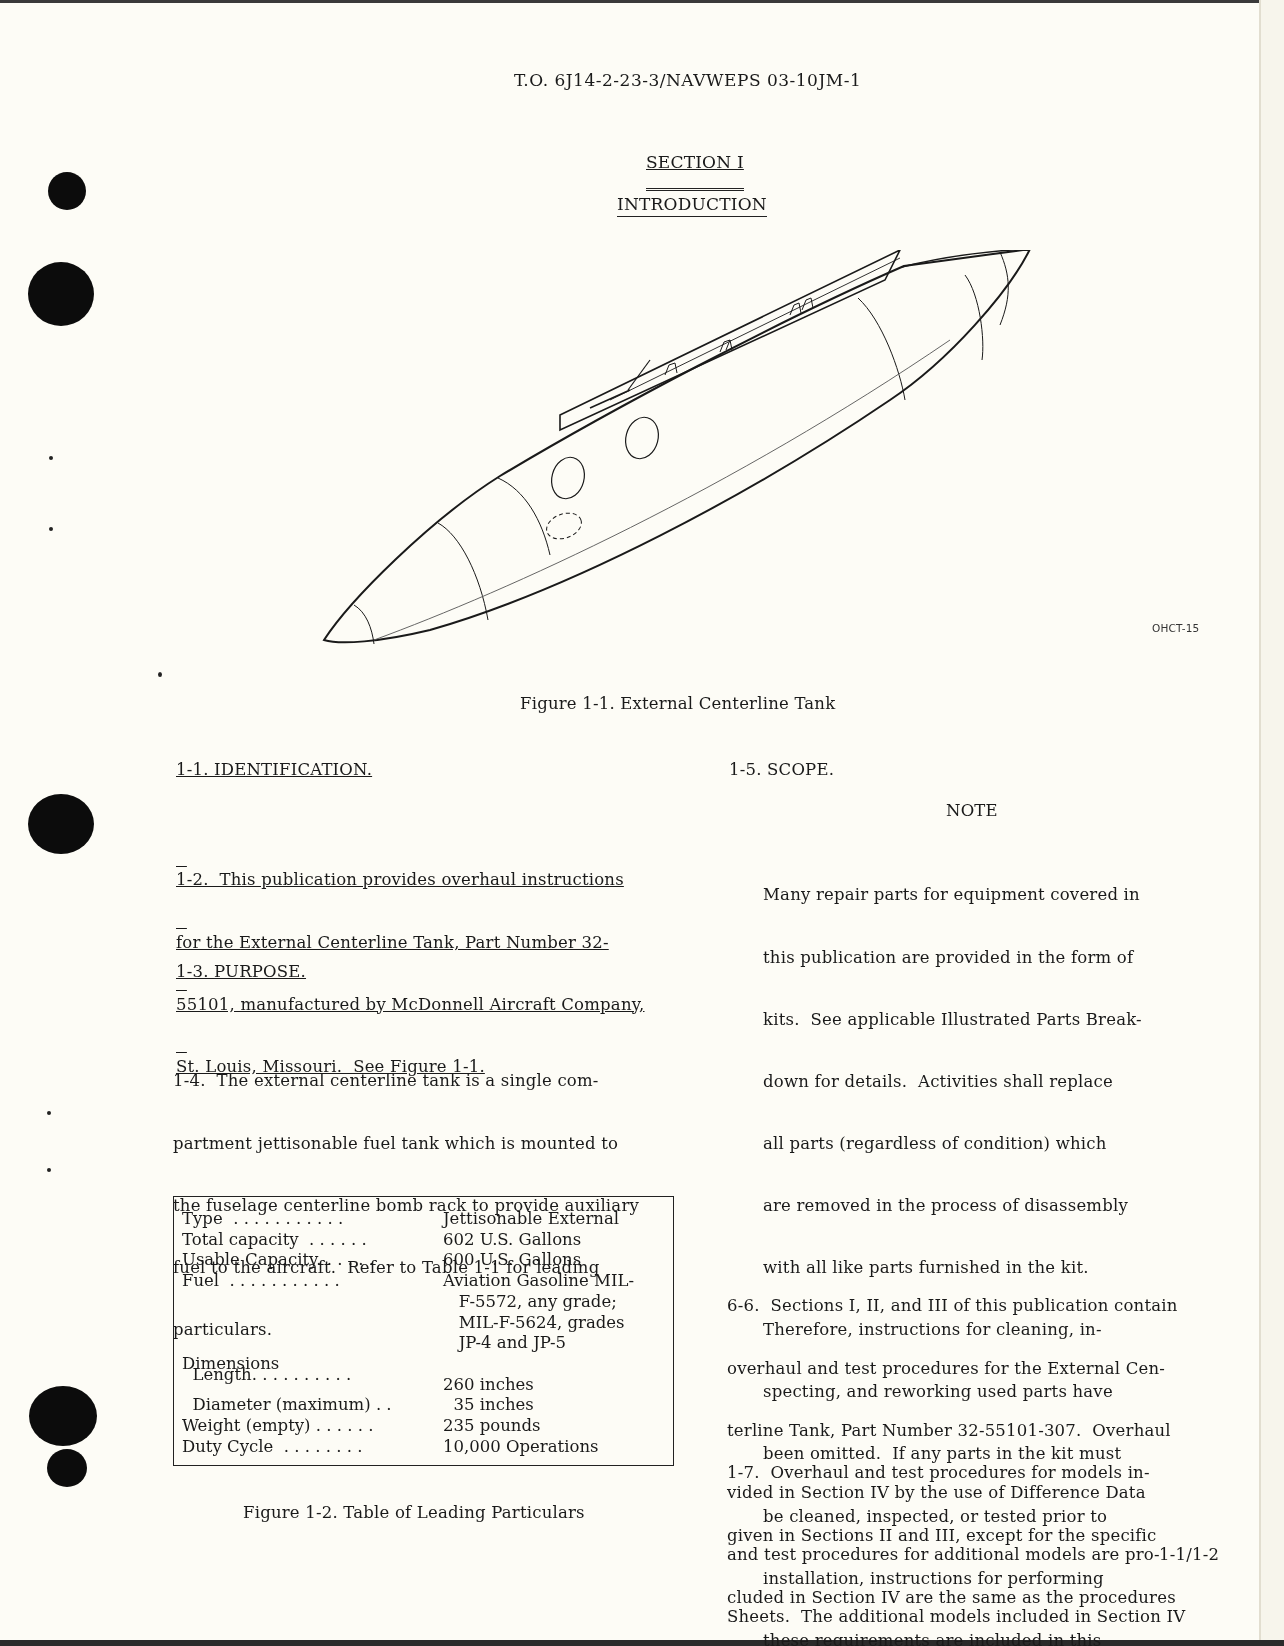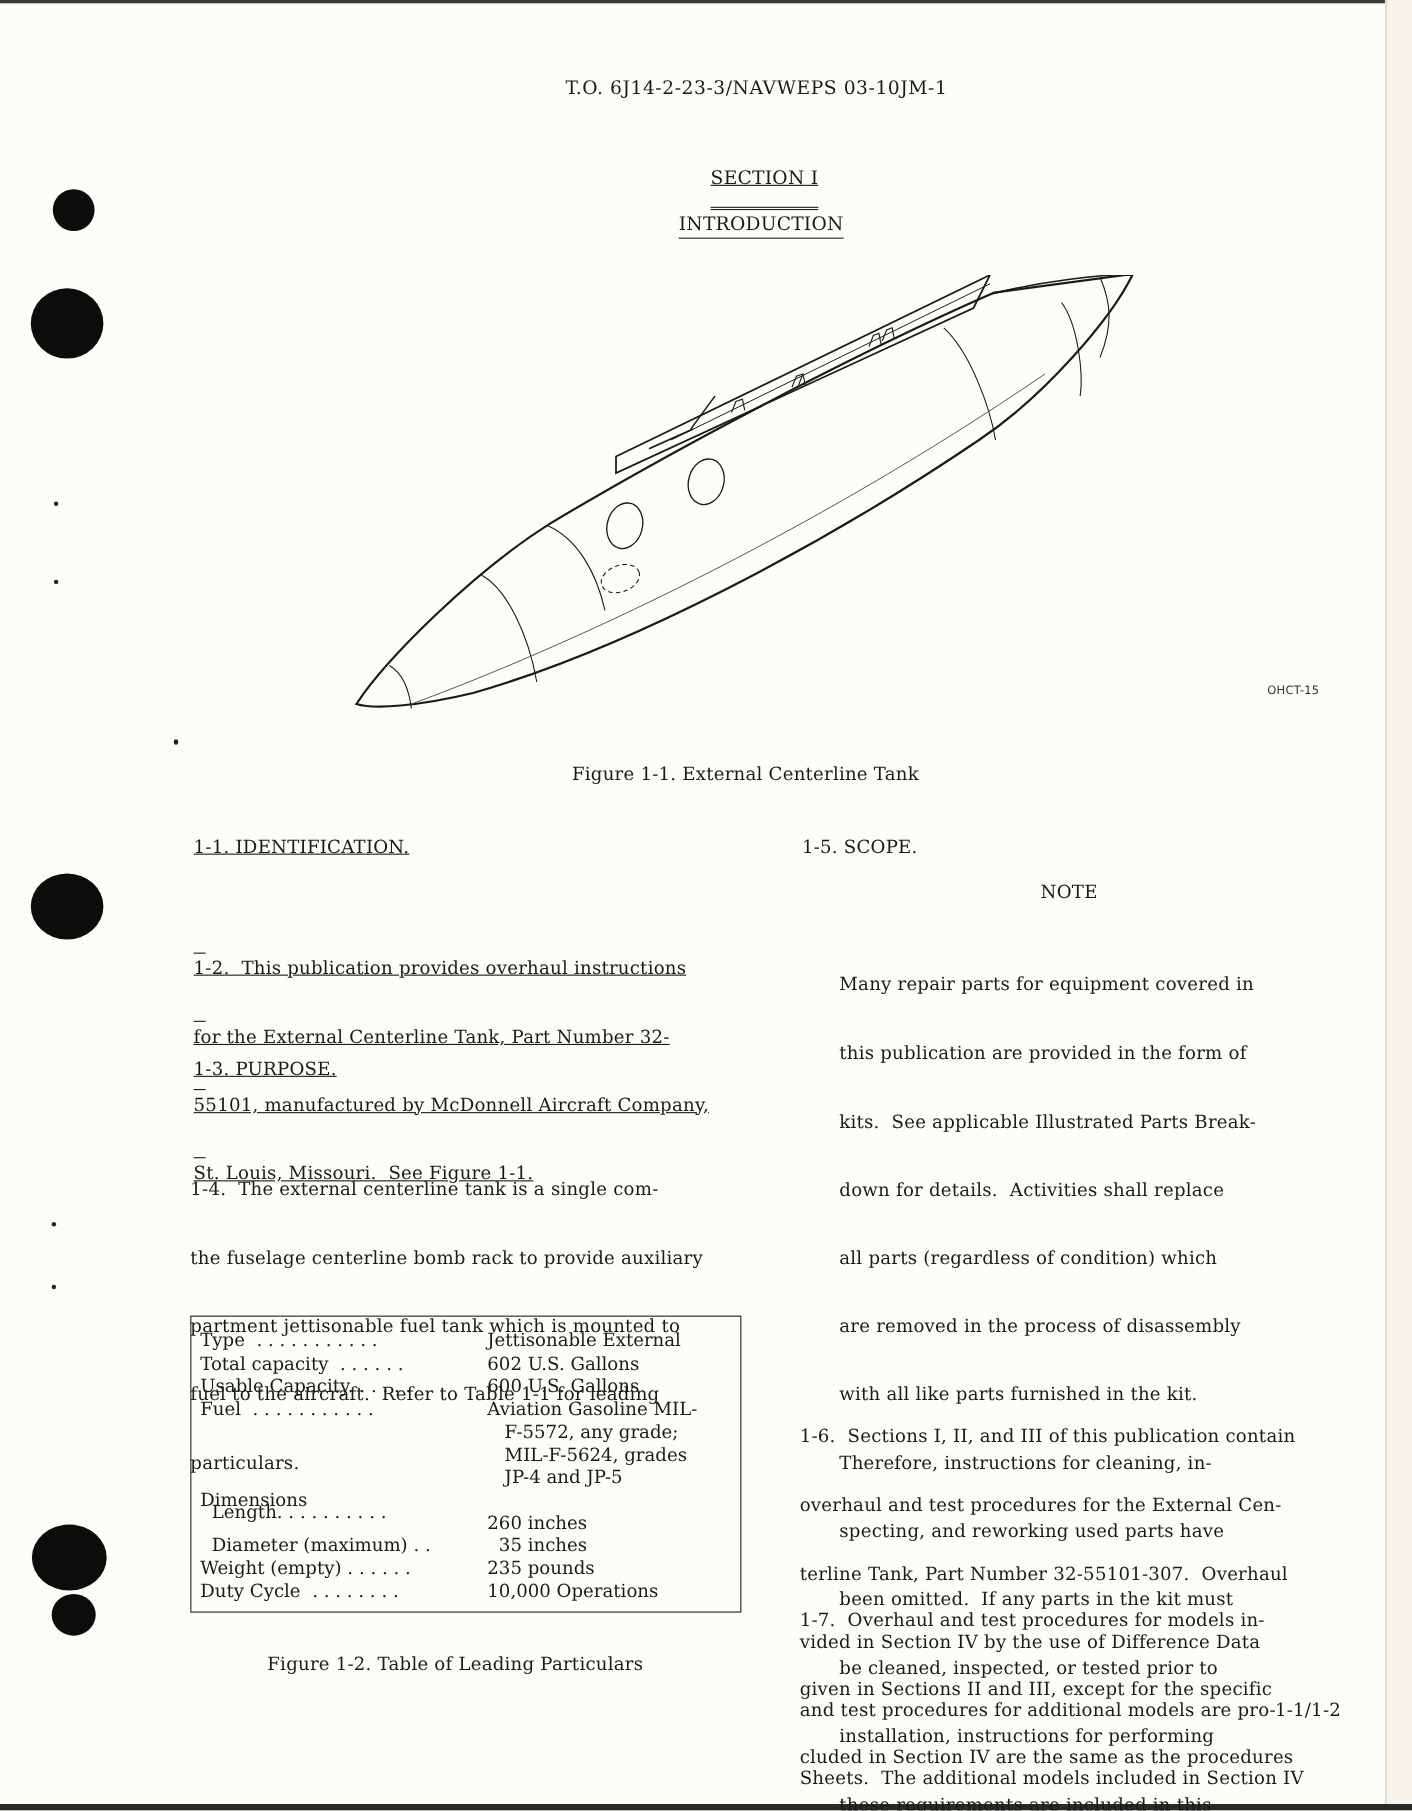--- a/index.html
+++ b/index.html
@@ -104,22 +104,22 @@
   <div>1-2.  This publication provides overhaul instructions</div>
   <div>for the External Centerline Tank, Part Number 32-</div>
   <div>55101, manufactured by McDonnell Aircraft Company,</div>
   <div>St. Louis, Missouri.  See Figure 1-1.</div>
 </div>
 
 <div class="t col-left" style="top:962px;">1-3.    PURPOSE.</div>
 
 <div class="para" style="left:173px;top:1030px;">
   <div>1-4.  The external centerline tank is a single com-</div>
+  <div>partment jettisonable fuel tank which is mounted to</div>
   <div>the fuselage centerline bomb rack to provide auxiliary</div>
-  <div>partment jettisonable fuel tank which is mounted to</div>
   <div>fuel to the aircraft.  Refer to Table 1-1 for leading</div>
   <div>particulars.</div>
 </div>
 
 <div class="spec-table">
   <div class="spec-row" style="top:12px;">Type  . . . . . . . . . . .</div>
   <div class="spec-val" style="top:12px;">Jettisonable External</div>
   <div class="spec-row" style="top:32.7px;">Total capacity  . . . . . .</div>
   <div class="spec-val" style="top:32.7px;">602 U.S. Gallons</div>
   <div class="spec-row" style="top:53.4px;">Usable Capacity. . . . . .</div>
@@ -160,21 +160,21 @@
   <div>these requirements are included in this</div>
   
   
   
   
   
   
 </div>
 
 <div class="para" style="left:727px;top:1255px;">
-  <div>1-6.  Sections I, II, and III of this publication contain</div>
+  <div>6-6.  Sections I, II, and III of this publication contain</div>
   <div>overhaul and test procedures for the External Cen-</div>
   <div>terline Tank, Part Number 32-55101-307.  Overhaul</div>
   <div>vided in Section IV by the use of Difference Data</div>
   <div>and test procedures for additional models are pro-</div>
   <div>Sheets.  The additional models included in Section IV</div>
   
 </div>
 
 <div class="para" style="left:727px;top:1422px;">
   <div>1-7.  Overhaul and test procedures for models in-</div>

